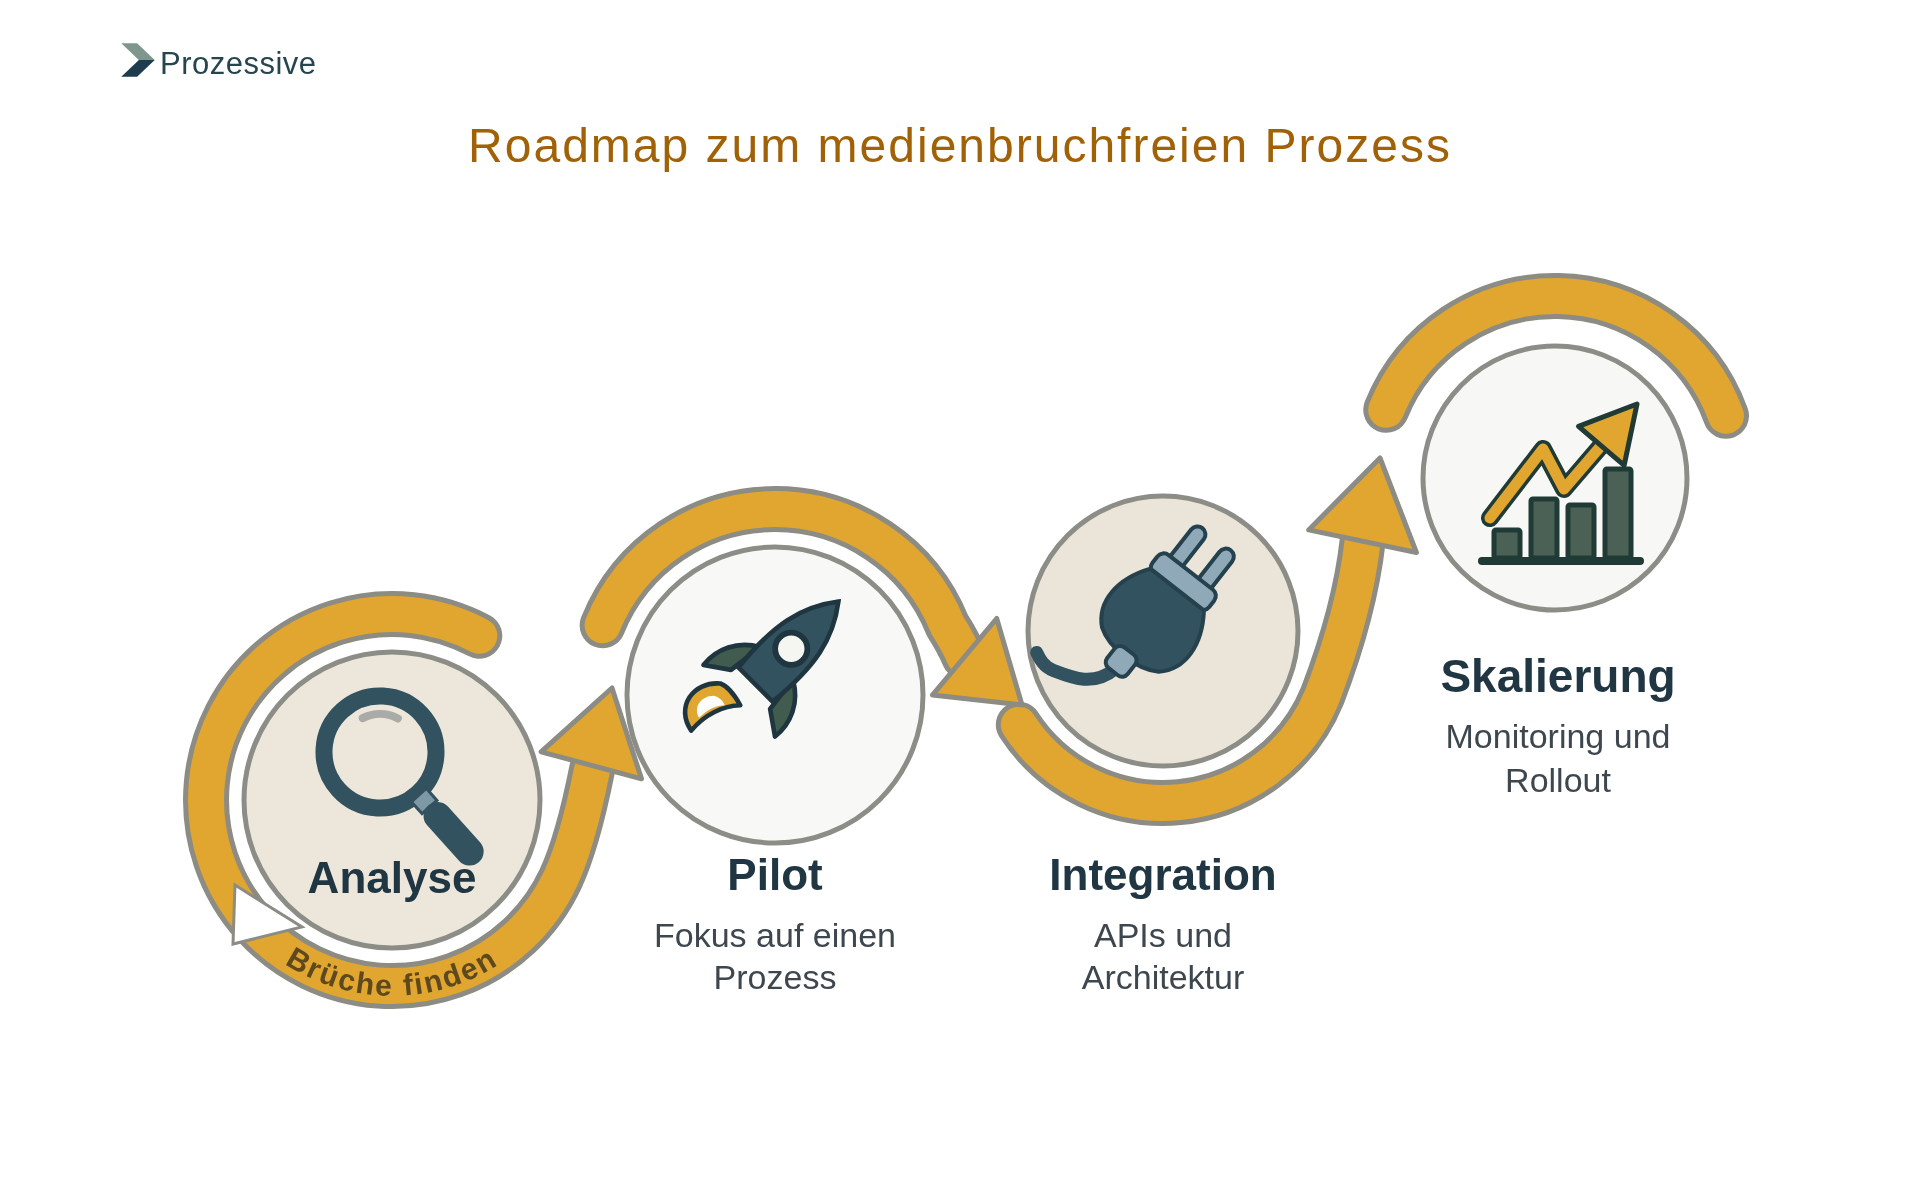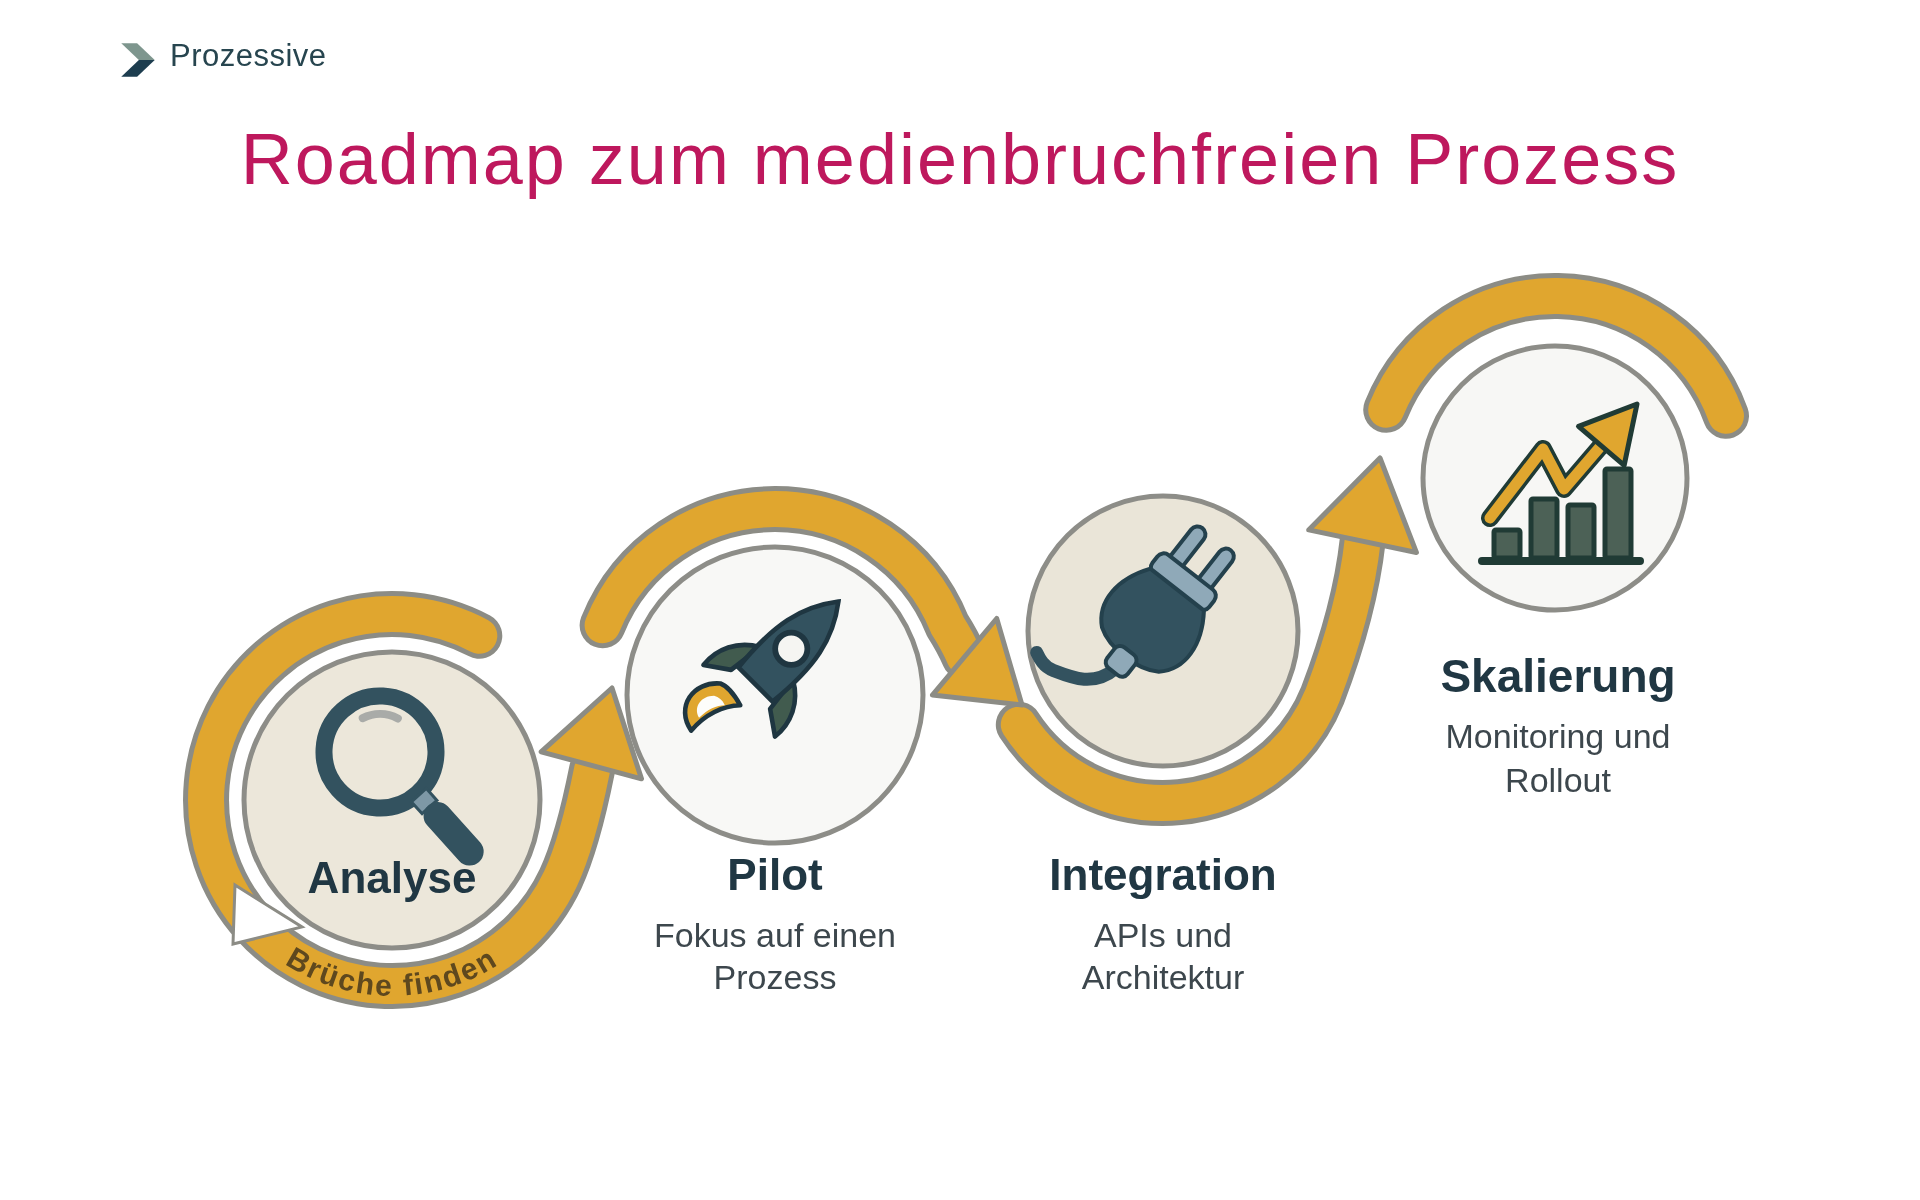--- a/index.html
+++ b/index.html
@@ -1,21 +1,21 @@
 <!DOCTYPE html>
 <html><head>
 <meta charset="utf-8">
 <style>
   html,body{margin:0;padding:0;background:#ffffff;}
   body{width:1920px;height:1200px;position:relative;overflow:hidden;
        font-family:"Liberation Sans", sans-serif;}
-  .logo{position:absolute;left:116px;top:38px;display:flex;align-items:flex-start;gap:10px;}
+  .logo{position:absolute;left:116px;top:38px;display:flex;align-items:flex-end;}
   .logo-text{font-size:31px;font-weight:500;color:#27454F;letter-spacing:0.5px;}
   .page-title{position:absolute;left:0;top:118px;width:1920px;text-align:center;
-              font-size:72px;font-weight:300;color:#be185d;letter-spacing:2px;}
+              font-size:48px;font-weight:300;color:#a16207;letter-spacing:2px;}
   svg text{font-family:"Liberation Sans", sans-serif;}
   .stage-label{font-size:44px;font-weight:700;fill:#203743;}
   .stage-label-lg{font-size:46px;font-weight:700;fill:#203743;}
   .stage-sub{font-size:34px;font-weight:500;fill:#3D474D;}
   .ribbon-text{font-size:30px;font-weight:600;fill:#5E481E;letter-spacing:2px;}
 </style>
 </head>
 <body>
 
 <div class="logo">

